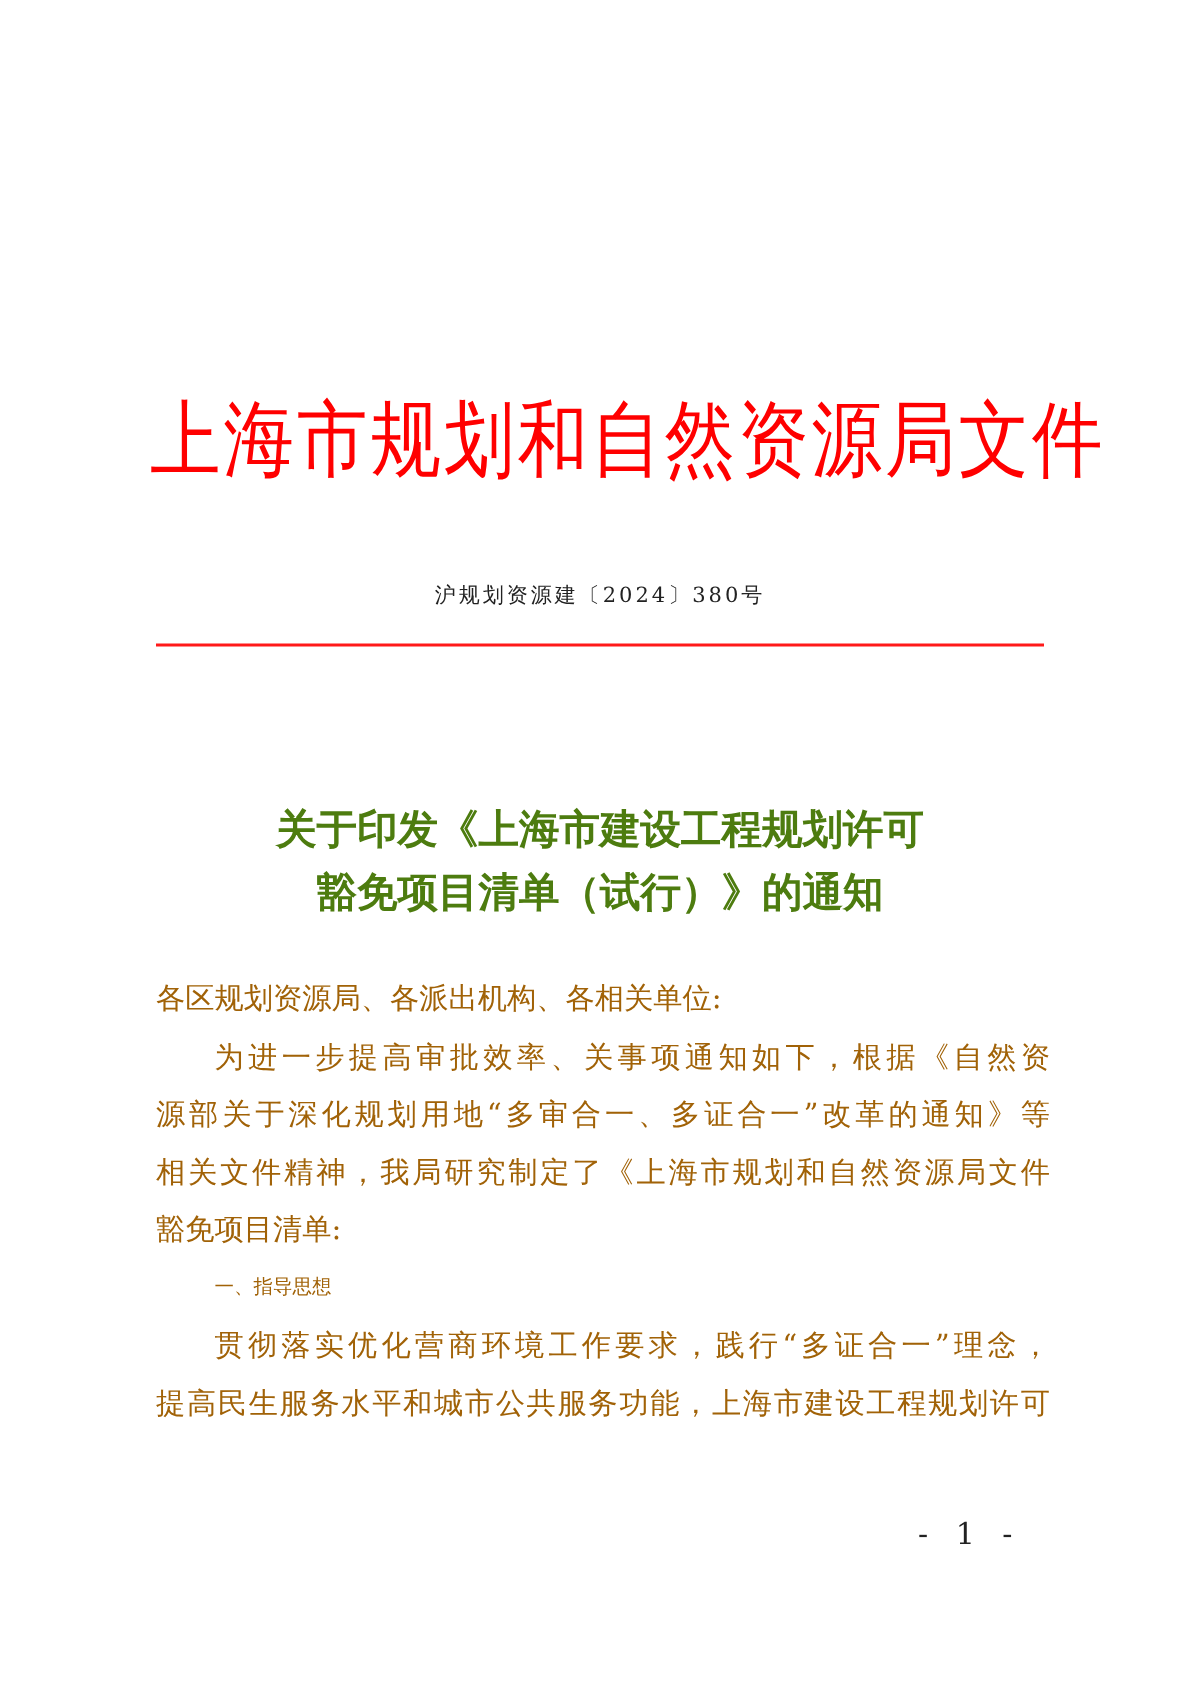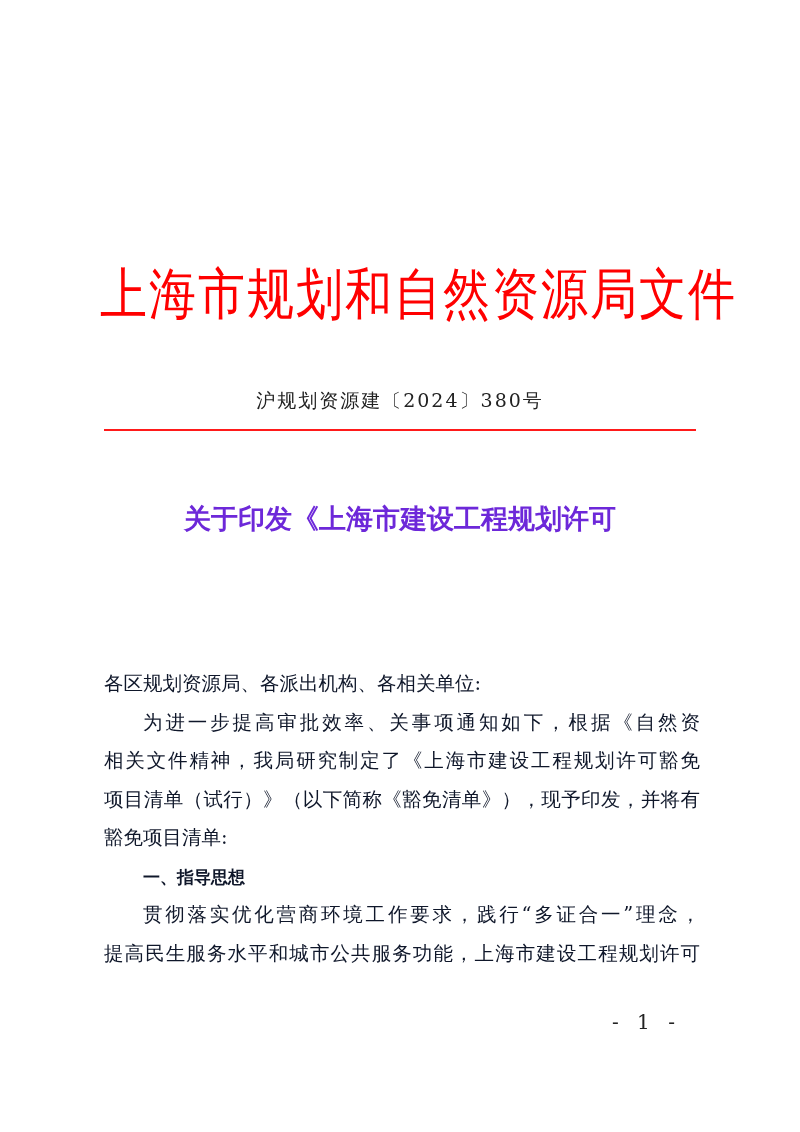--- a/index.html
+++ b/index.html
@@ -37,71 +37,71 @@
     transform: scaleY(1.18);
     transform-origin: center center;
     white-space: nowrap;
   }
   .doc-number {
     position: absolute;
     left: 100px;
     top: 388px;
     width: 600px;
     text-align: center;
-    font-size: 19px;
+    font-size: 14px;
     letter-spacing: 2px;
     color: #222222;
     white-space: nowrap;
   }
   .red-rule {
     position: absolute;
     left: 104px;
     top: 429px;
     width: 592px;
     height: 2px;
     background: #ff1a1a;
   }
   .notice-title {
     position: absolute;
     left: 100px;
-    top: 500px;
+    top: 532px;
     width: 600px;
     text-align: center;
-    font-family: Liberation Mono, monospace;
+    font-family: Liberation Sans, sans-serif;
     font-weight: bold;
     font-size: 27px;
     line-height: 42px;
-    color: #6d28d9;
+    color: #4d7c0f;
   }
   .notice-title span { display: block; white-space: nowrap; }
   .body-text {
     position: absolute;
     left: 104px;
-    top: 665px;
+    top: 647px;
     width: 596px;
     font-size: 19.5px;
     line-height: 38.5px;
-    color: #0f172a;
+    color: #a16207;
   }
   .body-text .line {
     display: block;
     white-space: nowrap;
     text-align: justify;
     text-align-last: justify;
     height: 38.5px;
   }
   .body-text .line.short { text-align-last: left; }
   .body-text .indent { padding-left: 39px; }
   .section-heading {
     display: block;
     height: 38.5px;
     padding-left: 39px;
     font-family: "DejaVu Sans", "Liberation Sans", sans-serif;
-    font-weight: bold;
-    font-size: 17px;
+    font-weight: normal;
+    font-size: 13px;
     white-space: nowrap;
   }
   .page-number {
     position: absolute;
     left: 612px;
     top: 1010px;
     width: 64px;
     text-align: center;
     font-size: 20px;
     color: #222222;
@@ -115,28 +115,29 @@
 <div class="page">
 
   <div class="doc-title">上海市规划和自然资源局文件</div>
 
   <div class="doc-number">沪规划资源建〔2024〕380号</div>
 
   <div class="red-rule"></div>
 
   <div class="notice-title">
     <span>关于印发《上海市建设工程规划许可</span>
+    <span>豁免项目清单（试行）》的通知</span>
   </div>
 
   <div class="body-text">
     <span class="line short">各区规划资源局、各派出机构、各相关单位:</span>
 
     <span class="line indent">为进一步提高审批效率、关事项通知如下，根据《自然资</span>
-    <span class="line">相关文件精神，我局研究制定了《上海市建设工程规划许可豁免</span>
-    <span class="line">项目清单（试行）》（以下简称《豁免清单》），现予印发，并将有</span>
+    <span class="line">源部关于深化规划用地“多审合一、多证合一”改革的通知》等</span>
+    <span class="line">相关文件精神，我局研究制定了《上海市规划和自然资源局文件</span>
     <span class="line short">豁免项目清单:</span>
 
     <span class="section-heading">一、指导思想</span>
 
     <span class="line indent">贯彻落实优化营商环境工作要求，践行“多证合一”理念，</span>
     <span class="line">提高民生服务水平和城市公共服务功能，上海市建设工程规划许可</span>
   </div>
 
   <div class="page-number">- 1 -</div>
 

